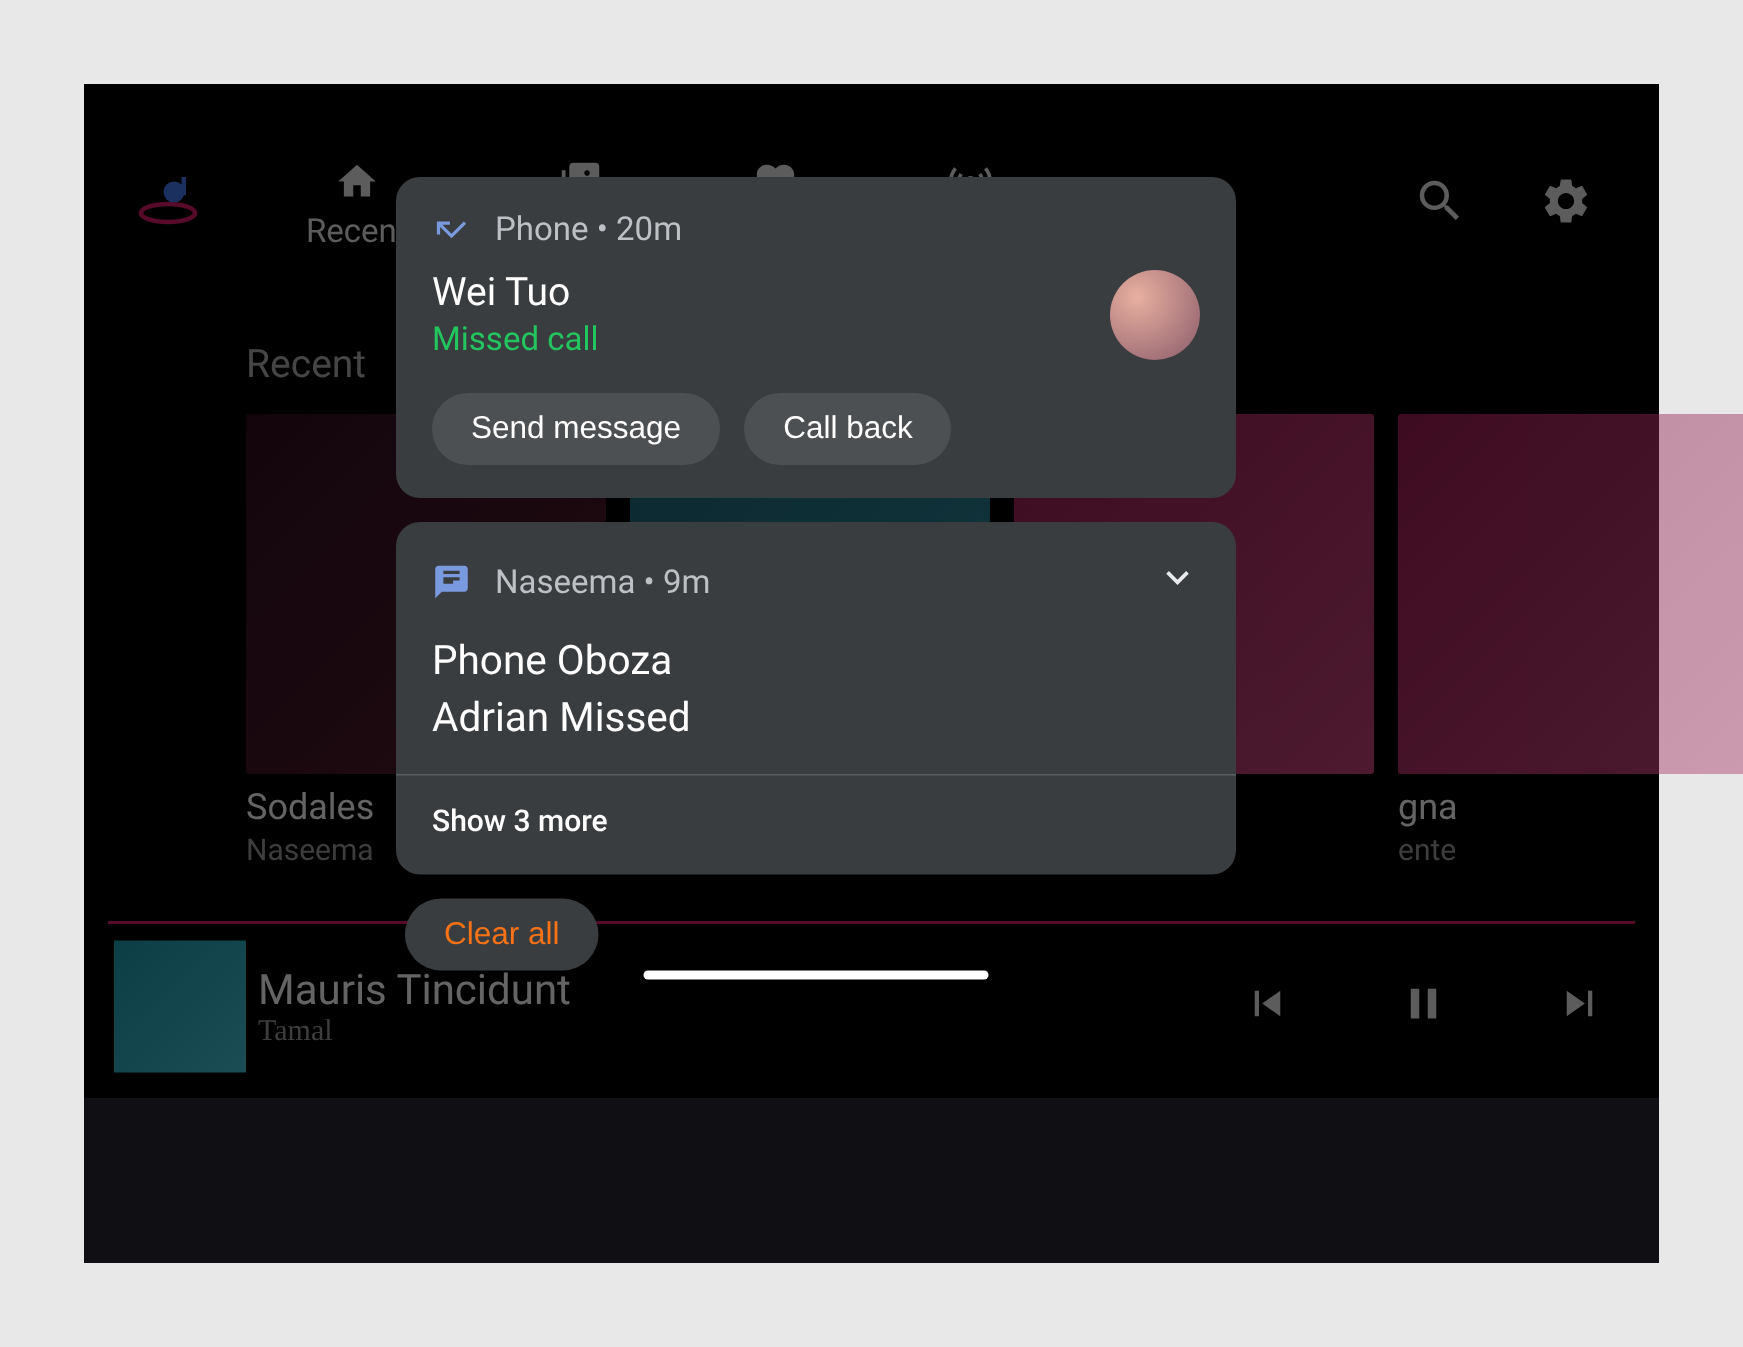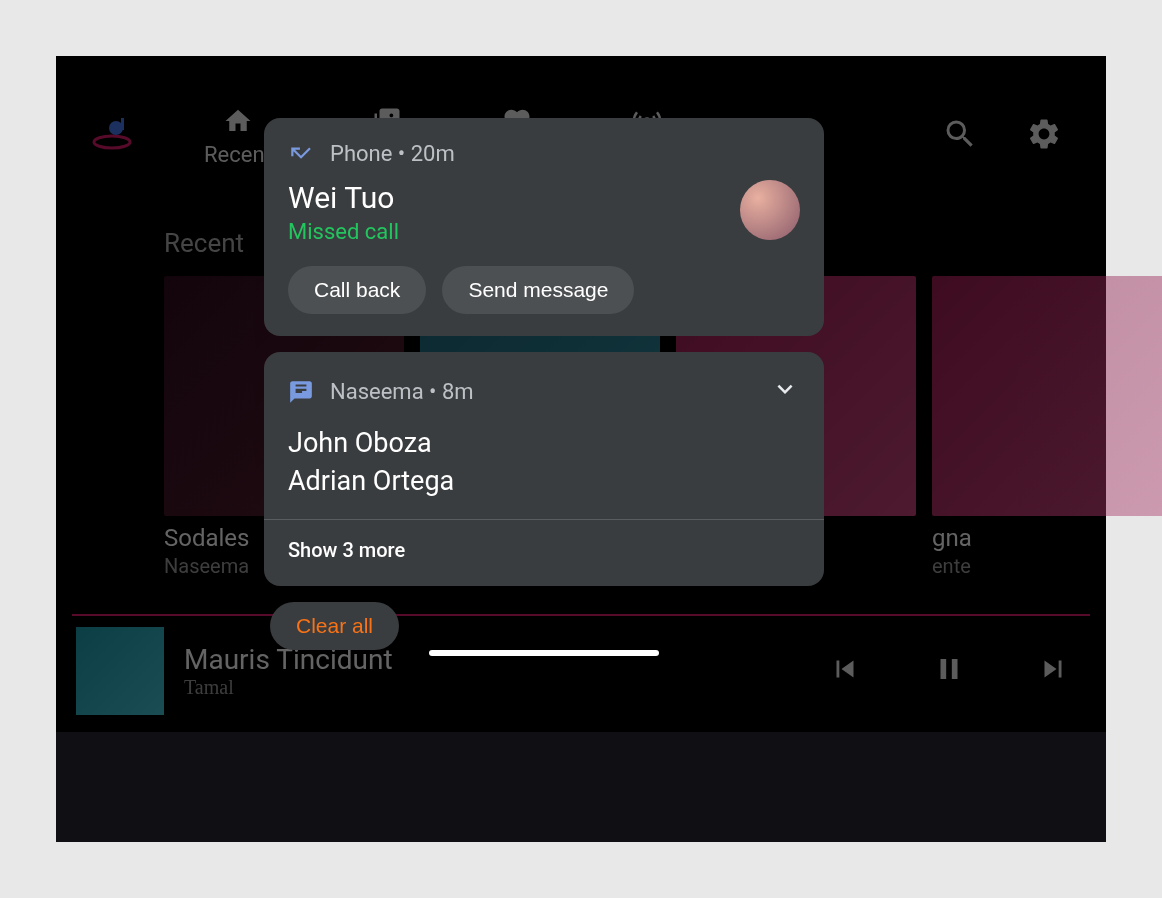--- a/index.html
+++ b/index.html
@@ -102,21 +102,21 @@
     align-items: center;
     opacity: 0.45;
     border-top: 2px solid #c2185b;
   }
   .np-art {
     width: 88px;
     height: 88px;
     background: linear-gradient(135deg, #1a8a9a, #3aaaba);
     margin-left: 4px;
   }
-  .np-text { margin-left: 20px; flex: 1; }
+  .np-text { margin-left: 8px; flex: 1; }
   .np-title { color: #ddd; font-size: 28px; }
   .np-artist { color: #888; font-size: 20px; font-family: Liberation Serif, serif; }
   .np-controls { display: flex; gap: 70px; margin-right: 20px; }
   .np-controls svg { width: 34px; height: 34px; fill: #ccc; }
 
   
   .bottom-bar {
     position: absolute;
     left: 0; right: 0; bottom: 0;
     height: 110px;
@@ -148,21 +148,21 @@
     width: 26px;
     height: 26px;
   }
   .notif-body {
     display: flex;
     align-items: flex-start;
     margin-top: 14px;
   }
   .notif-text { flex: 1; }
   .notif-title {
-    font-size: 30px;
+    font-size: 26px;
     color: #fff;
     font-weight: 400;
   }
   .notif-sub {
     font-size: 22px;
     color: #22c55e;
     margin-top: 4px;
   }
   .avatar {
     width: 60px;
@@ -341,42 +341,42 @@
         <span><span>Phone</span> • <span>20m</span></span>
       </div>
       <div class="notif-body">
         <div class="notif-text">
           <div class="notif-title">Wei Tuo</div>
           <div class="notif-sub">Missed call</div>
         </div>
         <div class="avatar"></div>
       </div>
       <div class="notif-actions">
+        <button class="pill-btn">Send message</button>
         <button class="pill-btn">Call back</button>
-        <button class="pill-btn">Send message</button>
       </div>
     </div>
 
     <div class="notif-card">
       <div class="notif-header">
         <span class="notif-icon">
           <svg viewBox="0 0 24 24" fill="#7a9ae0">
               <path d="M20 2H4c-1.1 0-2 .9-2 2v18l4-4h14c1.1 0 2-.9 2-2V4c0-1.1-.9-2-2-2zM7 9h10v2H7V9zm6 4H7v-2h6v2zm4-6H7V5h10v2z"></path>
             </svg>
         </span>
-        <span><span>Naseema</span> • <span>8m</span></span>
+        <span><span>Naseema</span> • <span>9m</span></span>
         <span class="expand-icon">
           <svg viewBox="0 0 24 24">
               <path d="M7.41 8.59L12 13.17l4.59-4.58L18 10l-6 6-6-6 1.41-1.41z"></path>
             </svg>
         </span>
       </div>
       <div class="notif-names">
-        <div class="notif-name">John Oboza</div>
-        <div class="notif-name">Adrian Ortega</div>
+        <div class="notif-name">Phone Oboza</div>
+        <div class="notif-name">Adrian Missed</div>
       </div>
       <div class="notif-divider"></div>
       <div class="show-more">Show 3 more</div>
     </div>
 
     <div class="clear-all-row" style="position: relative;">
       <button class="clear-all">Clear all</button>
       <div class="handle"></div>
     </div>
 

